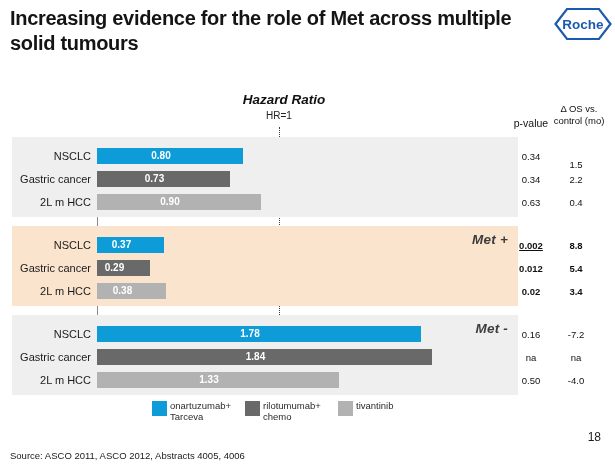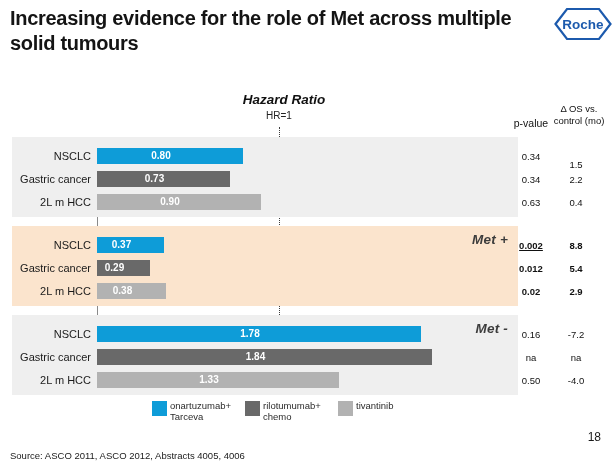--- a/index.html
+++ b/index.html
@@ -106,21 +106,21 @@
         <div class="row-label" style="top: 36px;">Gastric cancer</div>
         <div class="bar" style="top: 34px; height: 16px; width: 133px; background: rgb(105, 105, 105);">0.73</div>
         <div class="row-label" style="top: 59px;">2L m HCC</div>
         <div class="bar" style="top: 57px; height: 16px; width: 164px; background: rgb(178, 178, 178);">0.90</div>
       </div>
       <div class="cell bold" style="left: 503px; top: 240px; text-decoration: underline;">0.002</div>
       <div class="cell bold" style="left: 548px; top: 240px;">8.8</div>
       <div class="cell bold" style="left: 503px; top: 263px;">0.012</div>
       <div class="cell bold" style="left: 548px; top: 263px;">5.4</div>
       <div class="cell bold" style="left: 503px; top: 286px;">0.02</div>
-      <div class="cell bold" style="left: 548px; top: 286px;">2.9</div>
+      <div class="cell bold" style="left: 548px; top: 286px;">3.4</div>
       <div class="panel" style="top: 226px; height: 80px; background: rgb(251, 228, 205);">
         <div class="group-label">Met +</div>
         <div class="row-label" style="top: 13px;">NSCLC</div>
         <div class="bar" style="top: 11px; height: 16px; width: 67px; background: rgb(14, 156, 216);">0.37</div>
         <div class="row-label" style="top: 36px;">Gastric cancer</div>
         <div class="bar" style="top: 34px; height: 16px; width: 53px; background: rgb(105, 105, 105);">0.29</div>
         <div class="row-label" style="top: 59px;">2L m HCC</div>
         <div class="bar" style="top: 57px; height: 16px; width: 69px; background: rgb(178, 178, 178);">0.38</div>
       </div>
       <div class="cell" style="left: 503px; top: 329px;">0.16</div>

